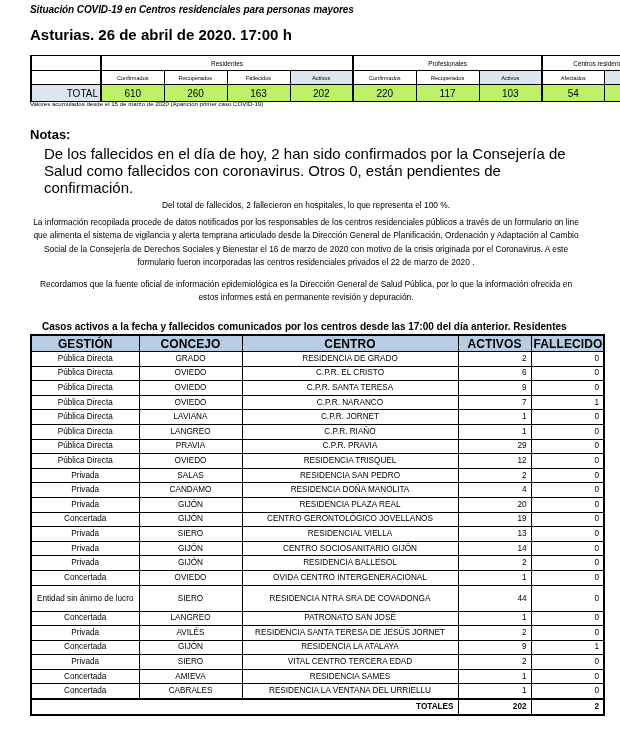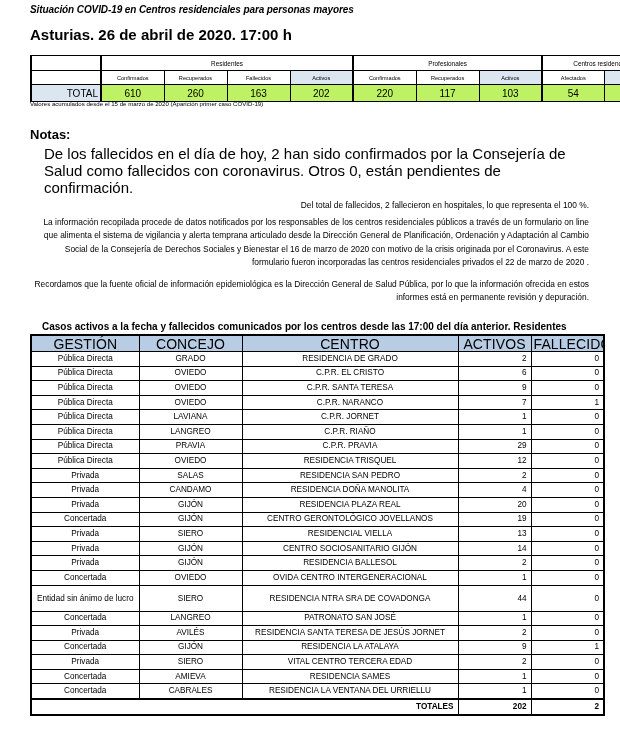--- a/index.html
+++ b/index.html
@@ -112,24 +112,24 @@
     font-weight: bold;
     line-height: 17px;
   }
   .notes .bold-para {
     margin: 2px 0 0 14px;
     font-size: 15px;
     font-weight: normal;
     line-height: 17px;
   }
   .notes p.body {
-    margin: 3px 1px 0 0;
+    margin: 3px 8px 0 0;
     font-size: 8.4px;
     line-height: 13.5px;
-    text-align: right;
+    text-align: center;
   }
   .notes p.body.gap { margin-top: 8px; }
 
   
   .table-caption {
     position: absolute;
     left: 42px;
     top: 321px;
     font-size: 10px;
     white-space: nowrap;
@@ -156,22 +156,22 @@
     font-weight: normal;
     text-align: center;
     height: 13.6px;
     line-height: 10px;
     vertical-align: middle;
     white-space: nowrap;
     overflow: hidden;
   }
   table.centros thead th {
     background: #b8cce4;
-    font-weight: normal;
-    font-size: 14px;
+    font-weight: bold;
+    font-size: 12px;
     height: 15px;
     letter-spacing: 0.1px;
     margin-left: 20px;
   }
   table.centros td.num {
     text-align: right;
     padding-right: 4px;
   }
   table.centros tr.tall td { height: 25px; white-space: normal; line-height: 11px; }
   table.centros tr.totales td {

